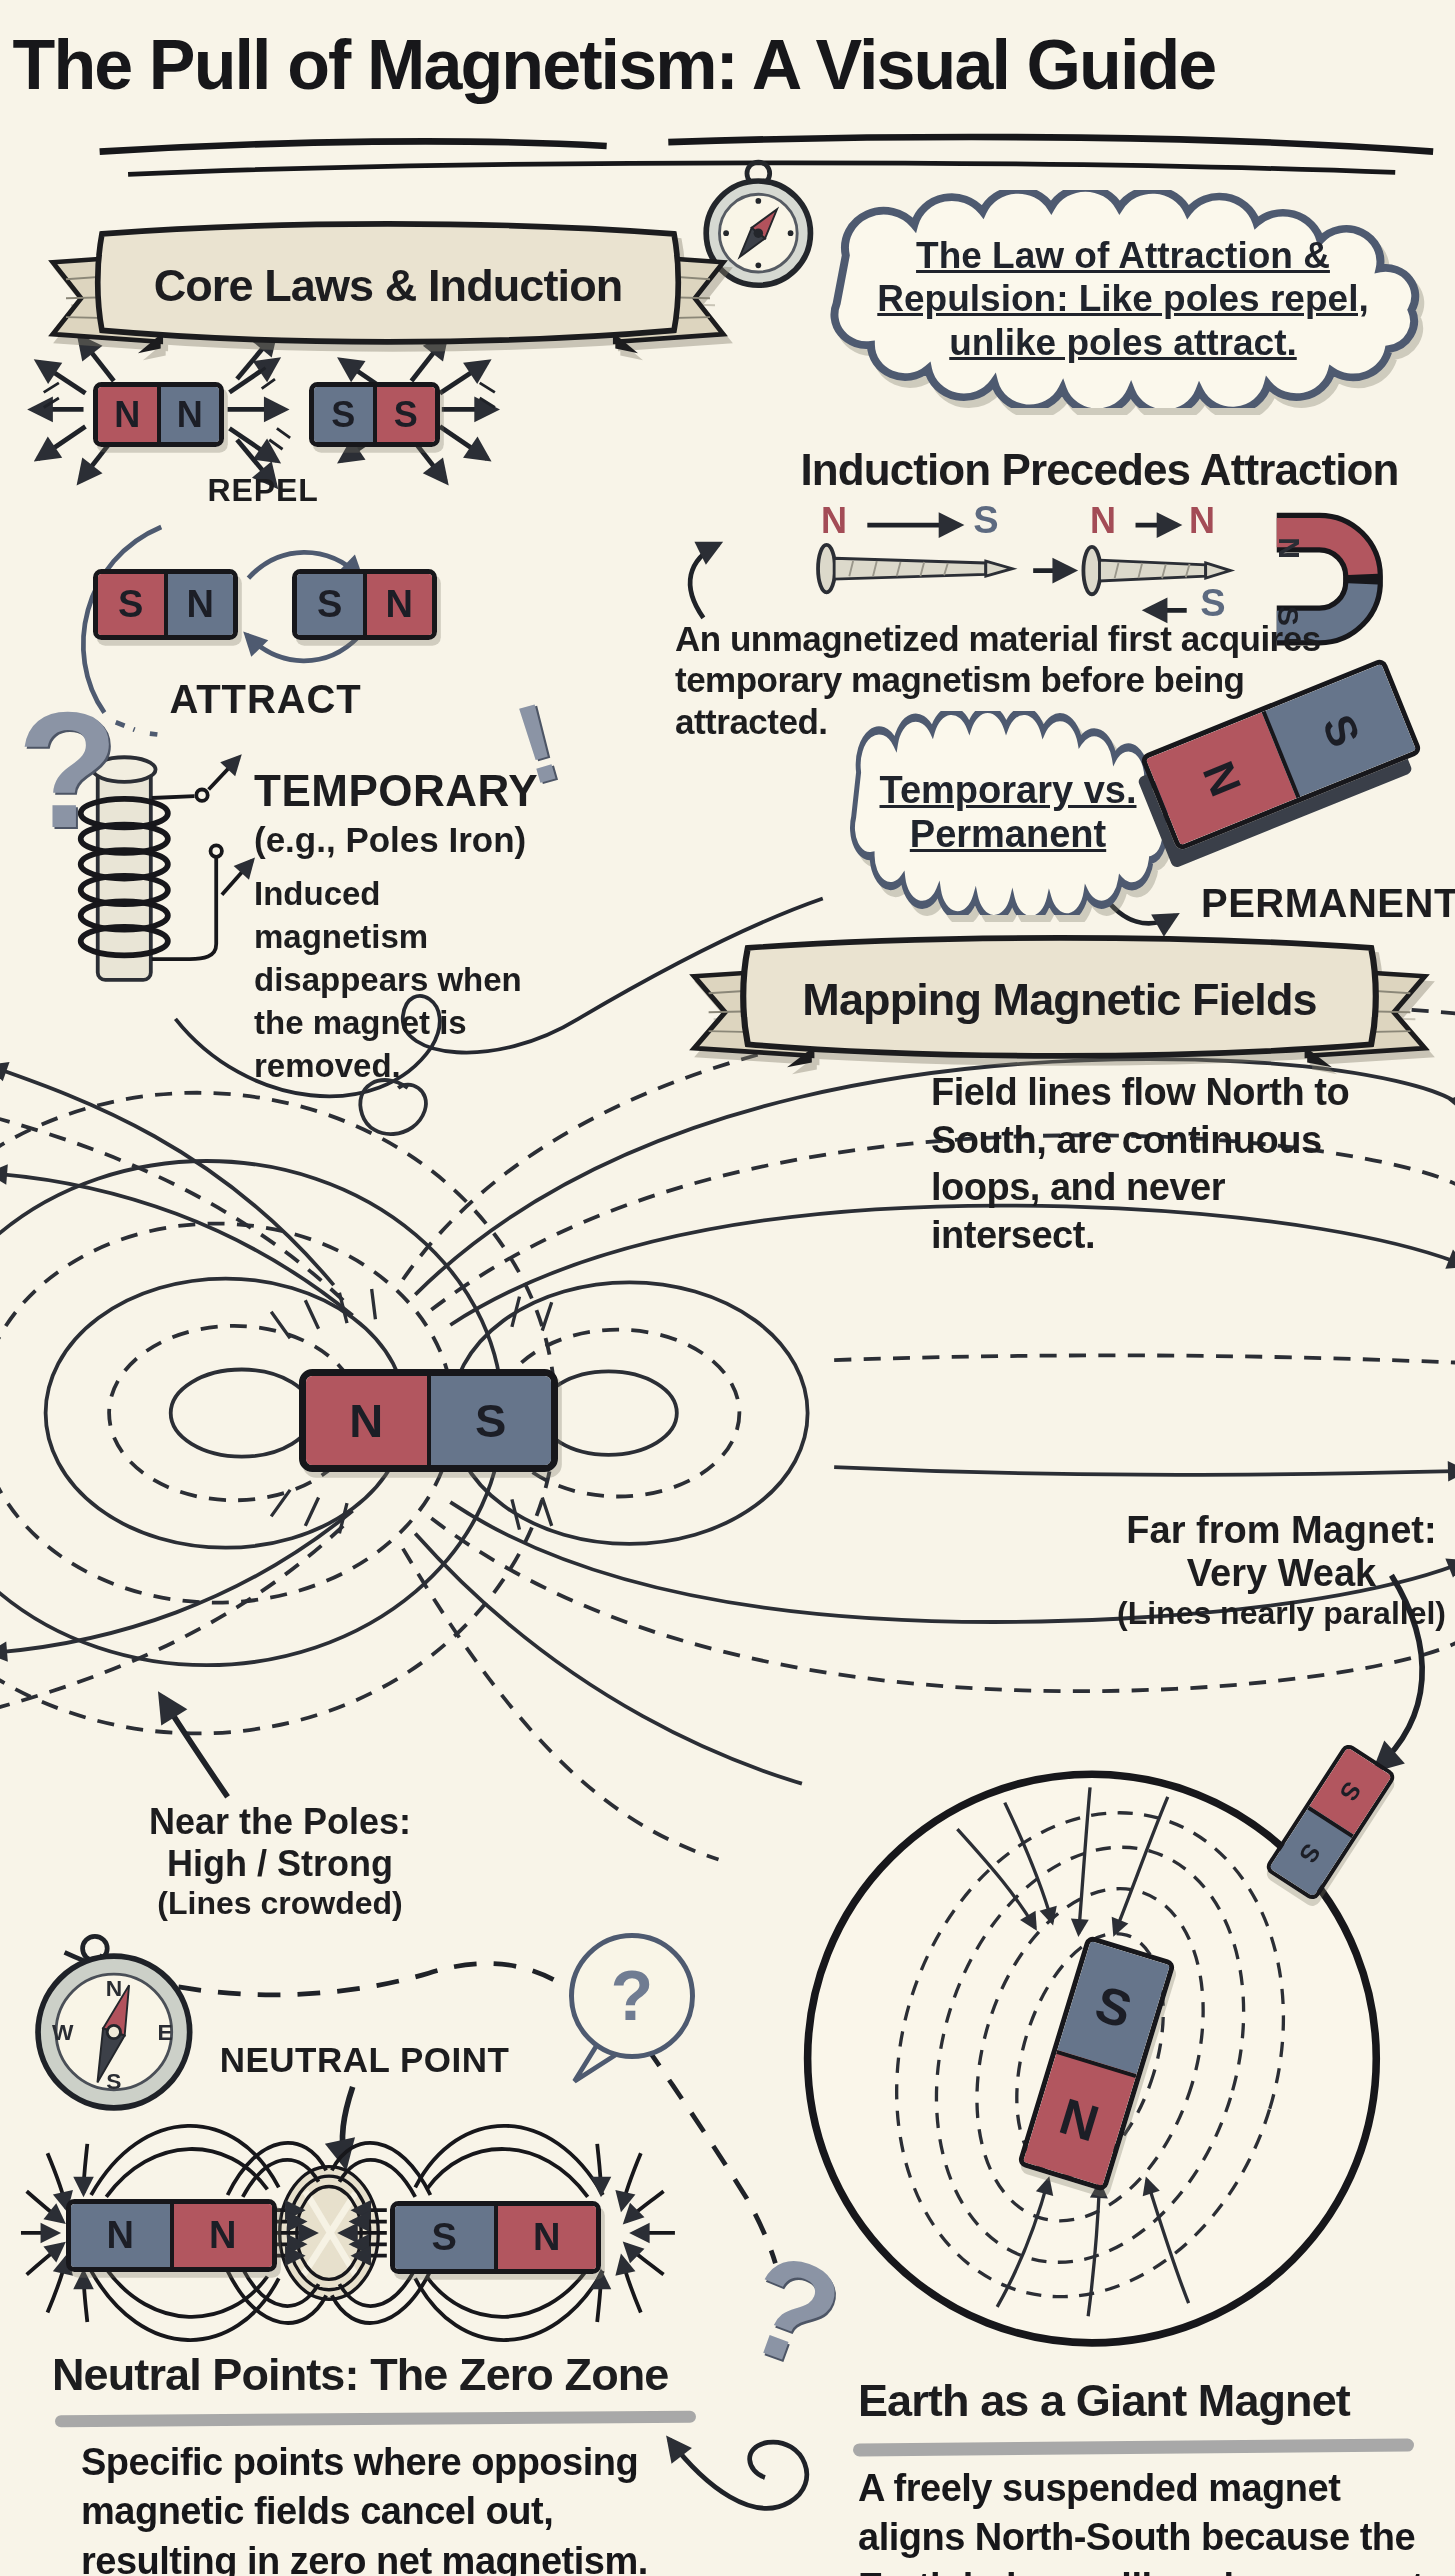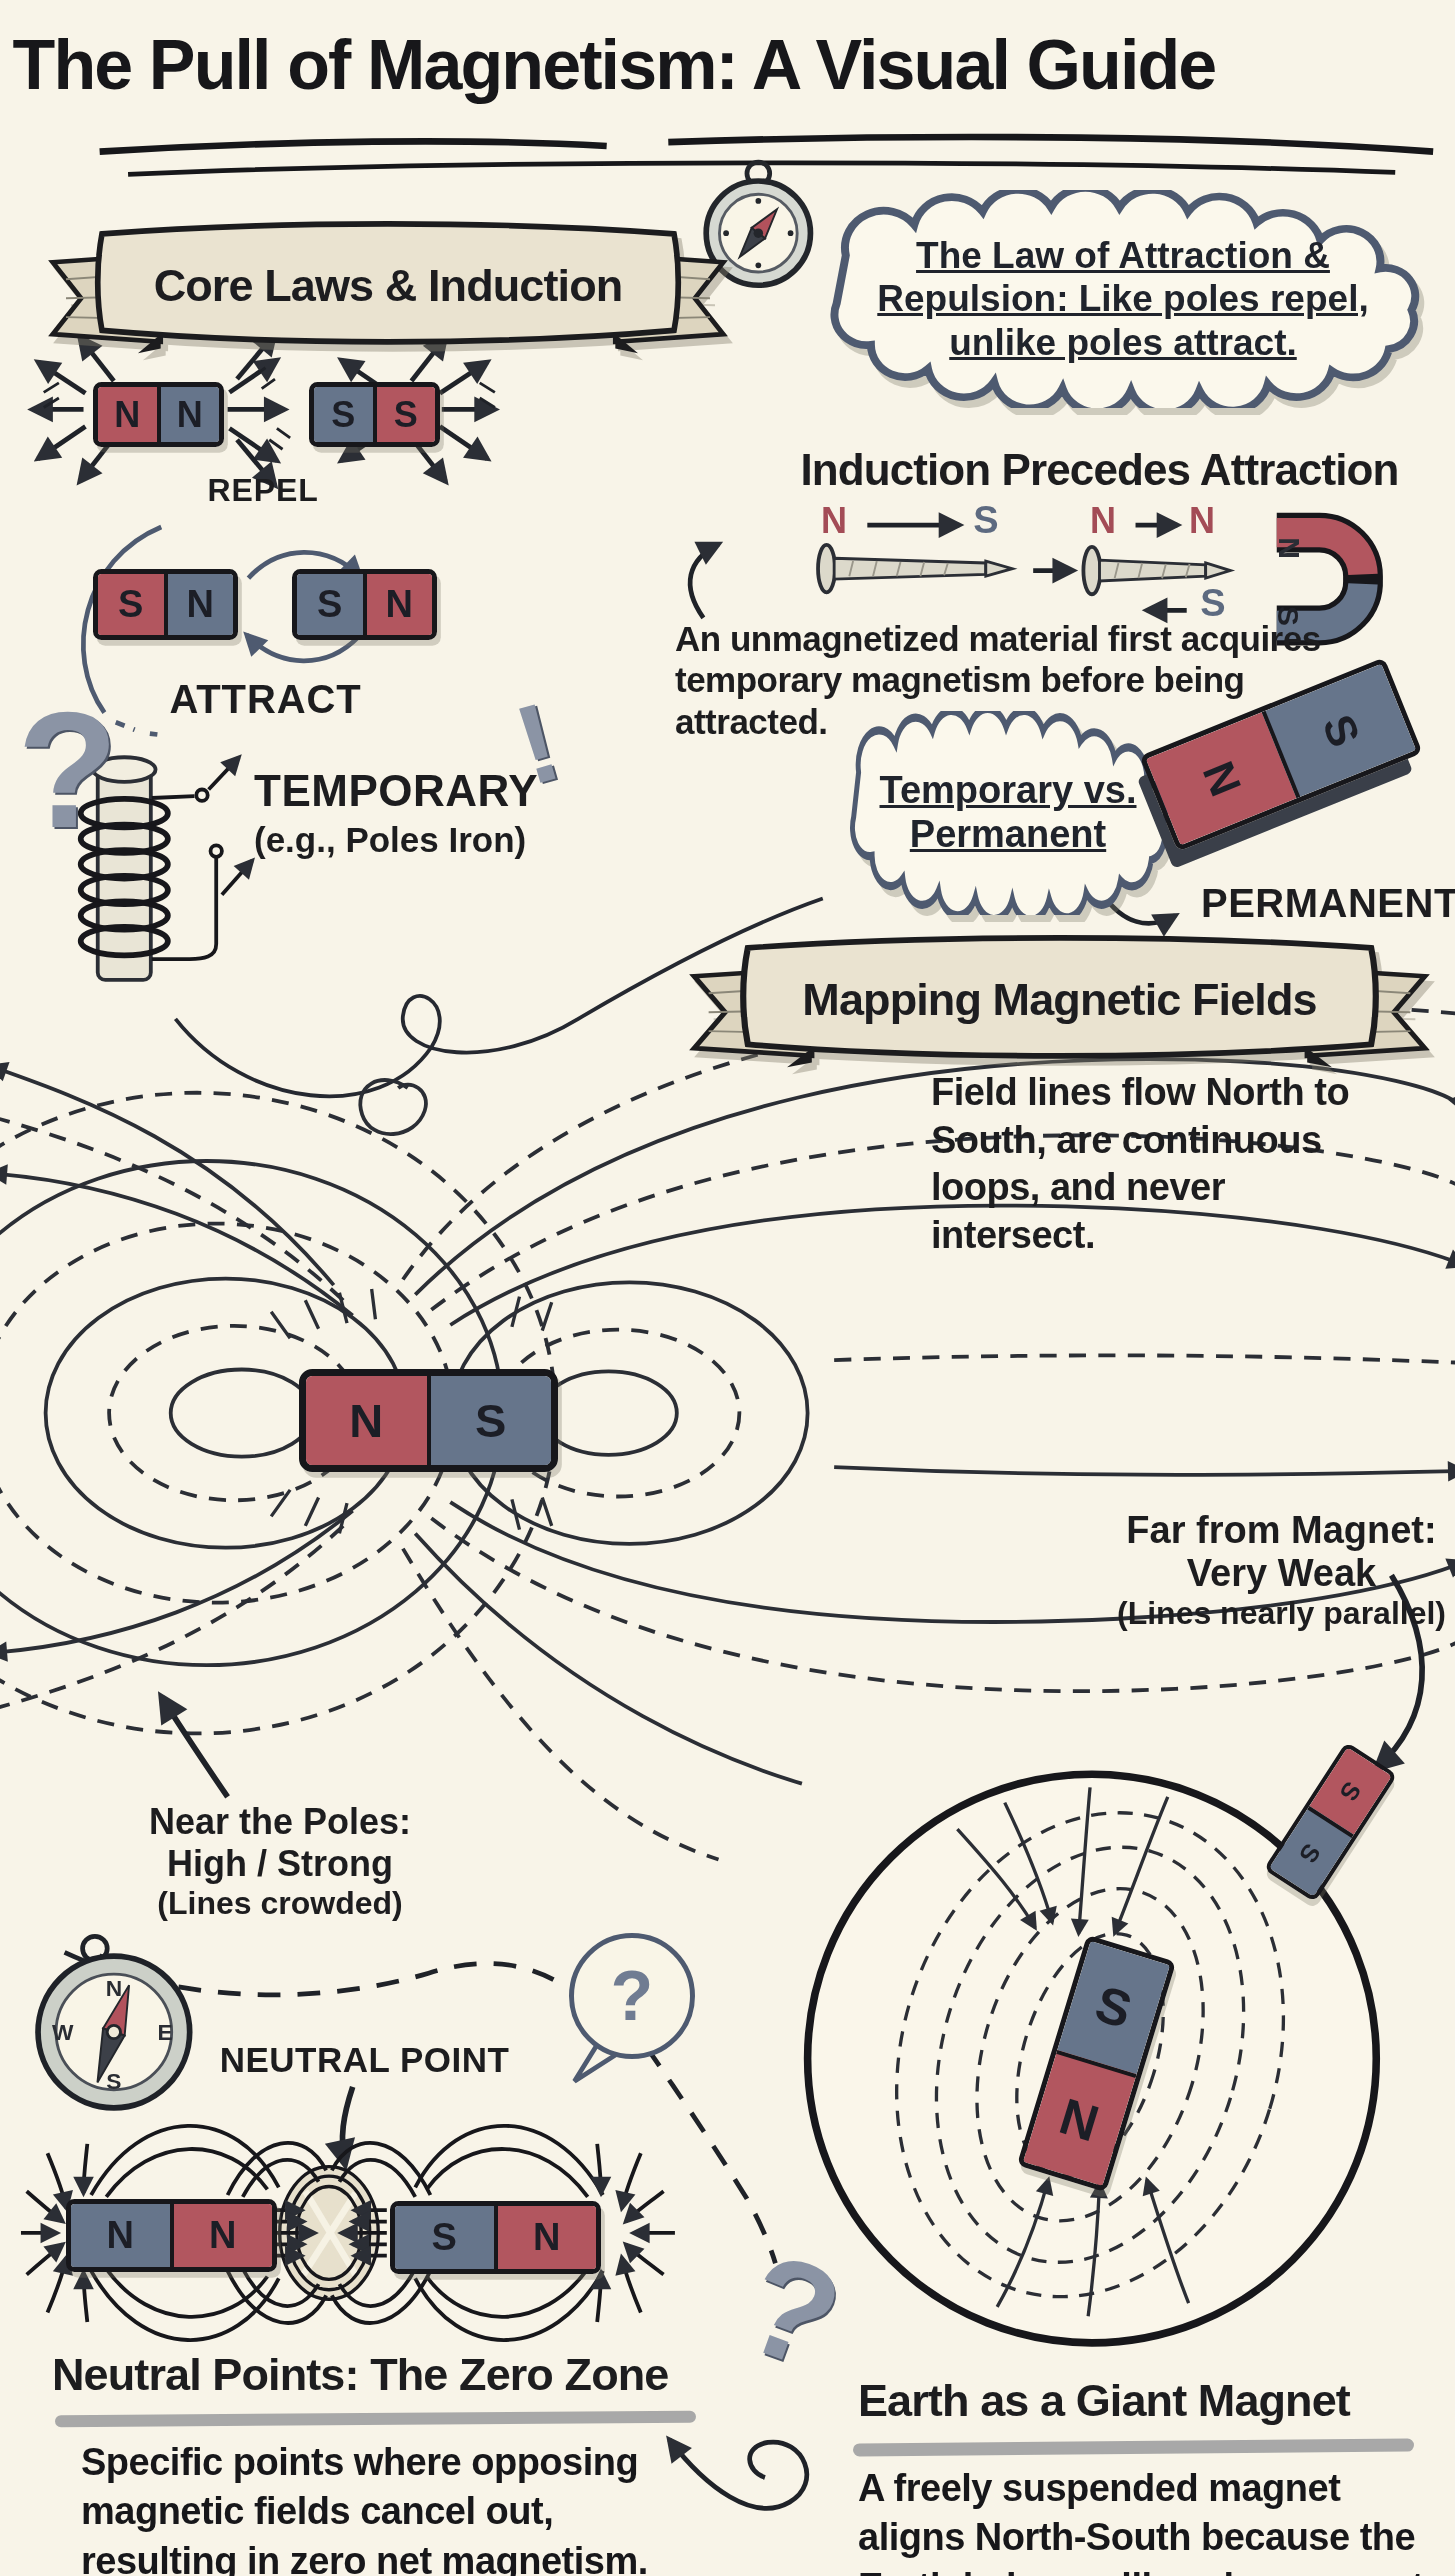--- a/index.html
+++ b/index.html
@@ -377,20 +377,21 @@
   <div class="abs b" style="left:1082px;top:500px;width:42px;font-size:36px;color:#a34c56;text-align:center;">N</div>
   <div class="abs b" style="left:1181px;top:500px;width:42px;font-size:36px;color:#a34c56;text-align:center;">N</div>
   <div class="abs b" style="left:1192px;top:582px;width:42px;font-size:38px;color:#5d6a80;text-align:center;">S</div>
   <div class="abs b" style="left:1278px;top:531px;font-size:30px;color:#2a2d35;transform:rotate(90deg);">N</div>
   <div class="abs b" style="left:1278px;top:599px;font-size:30px;color:#1e2027;transform:rotate(90deg);">S</div>
   <div class="abs b" style="left:675px;top:618px;width:720px;font-size:35px;line-height:1.18;letter-spacing:-0.5px;">An unmagnetized material first acquires temporary magnetism before being attracted.</div>
 
   <div class="abs" style="left:254px;top:766px;width:284px;">
     <div class="b" style="font-size:44px;letter-spacing:0.5px;">TEMPORARY</div>
     <div class="b" style="font-size:35px;margin-top:3.8px;">(e.g., Poles Iron)</div>
+    <div class="b" style="font-size:33px;line-height:1.3;margin-top:13.3px;width:275px;">Induced magnetism disappears when the magnet is removed.</div>
   </div>
 
   <div class="abs" style="left:842px;top:711px;width:332px;height:204px;">
     <svg class="cloud" width="332" height="204" viewBox="25 20 540 200" preserveAspectRatio="none">
       <path d="M 52 80 A 34 34 0 0 1 112 52 A 34 34 0 0 1 172 40 A 34 34 0 0 1 232 36 A 34 34 0 0 1 292 36 A 34 34 0 0 1 352 40 A 34 34 0 0 1 412 50 A 34 34 0 0 1 468 66 A 30 30 0 0 1 520 92 A 26 26 0 0 1 548 130 A 26 26 0 0 1 528 166 A 32 32 0 0 1 478 186 A 32 32 0 0 1 422 198 A 32 32 0 0 1 362 204 A 32 32 0 0 1 302 204 A 32 32 0 0 1 242 202 A 32 32 0 0 1 182 196 A 32 32 0 0 1 124 184 A 30 30 0 0 1 74 162 A 28 28 0 0 1 44 124 Z" fill="#fbf8ec" stroke="#4e5a70" stroke-width="8"></path>
     </svg>
     <div class="cloud-text" style="font-size:38px;line-height:1.15;">Temporary vs. Permanent</div>
   </div>
 
   <div class="abs magnet" style="left:1149px;top:703px;width:254px;height:93px;transform:rotate(-22deg);box-shadow:-13.3px 17px 0 -2.8px #3a3f49, inset 0 7.6px 0 rgba(255,255,255,.25);">

